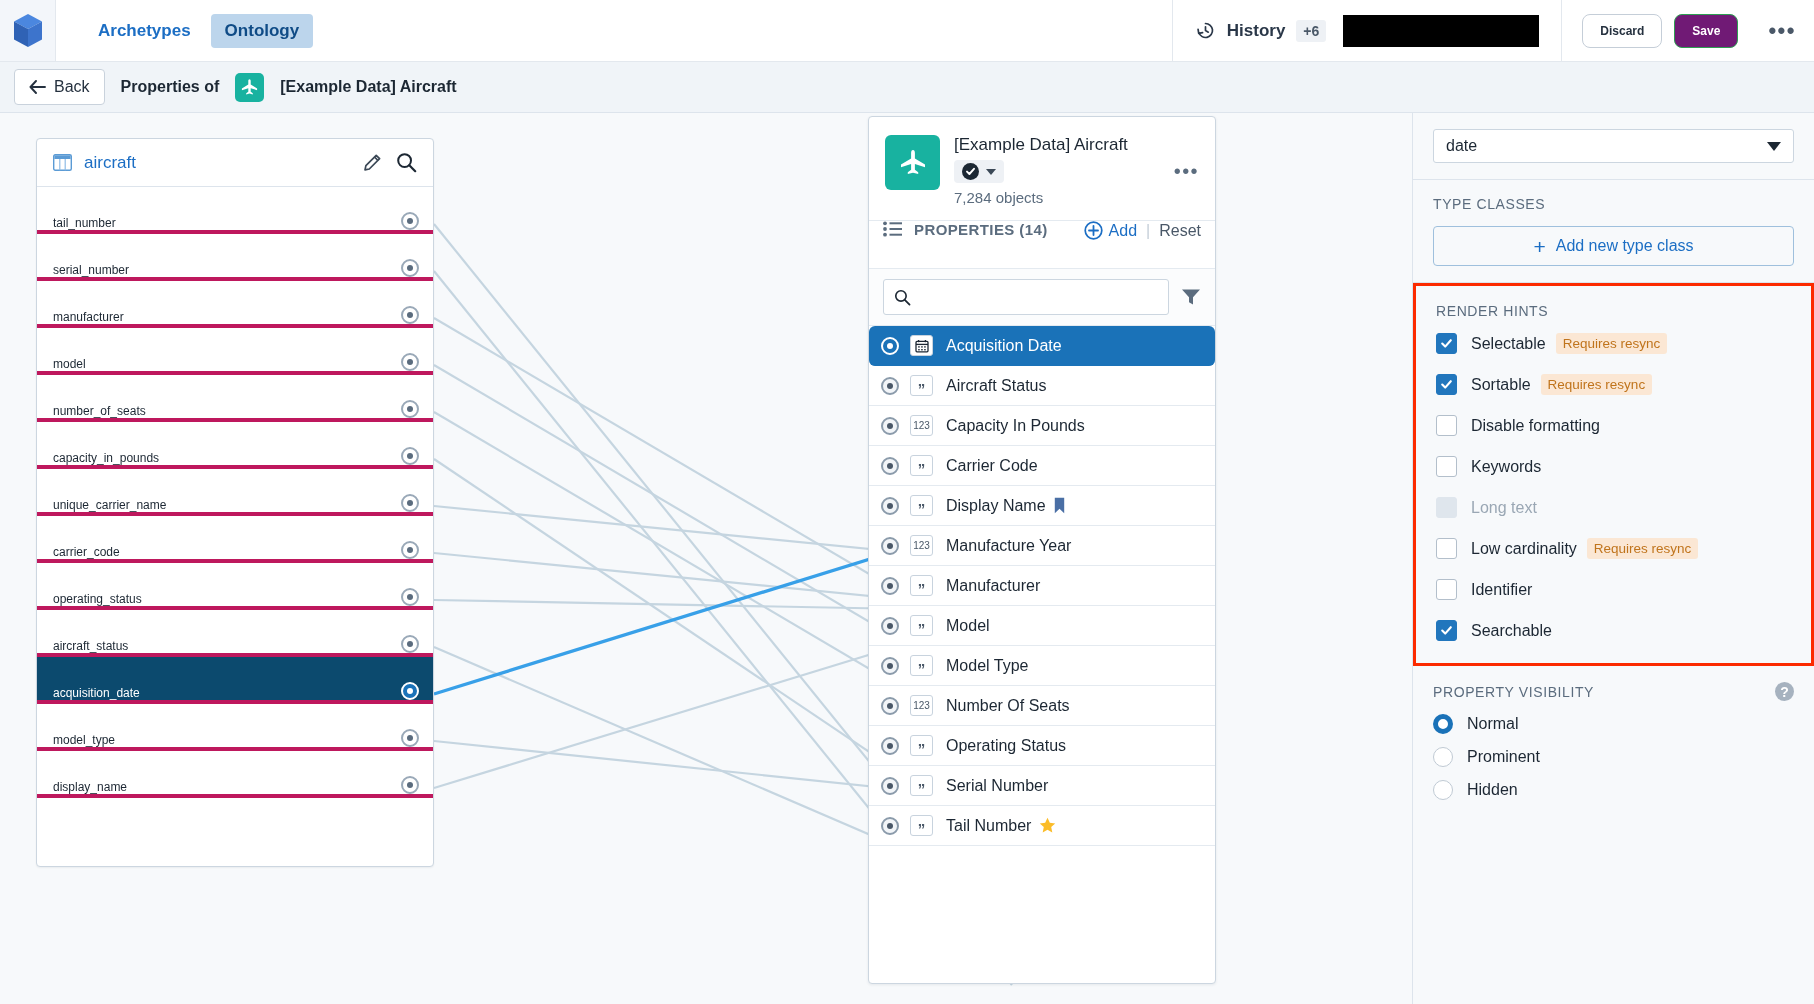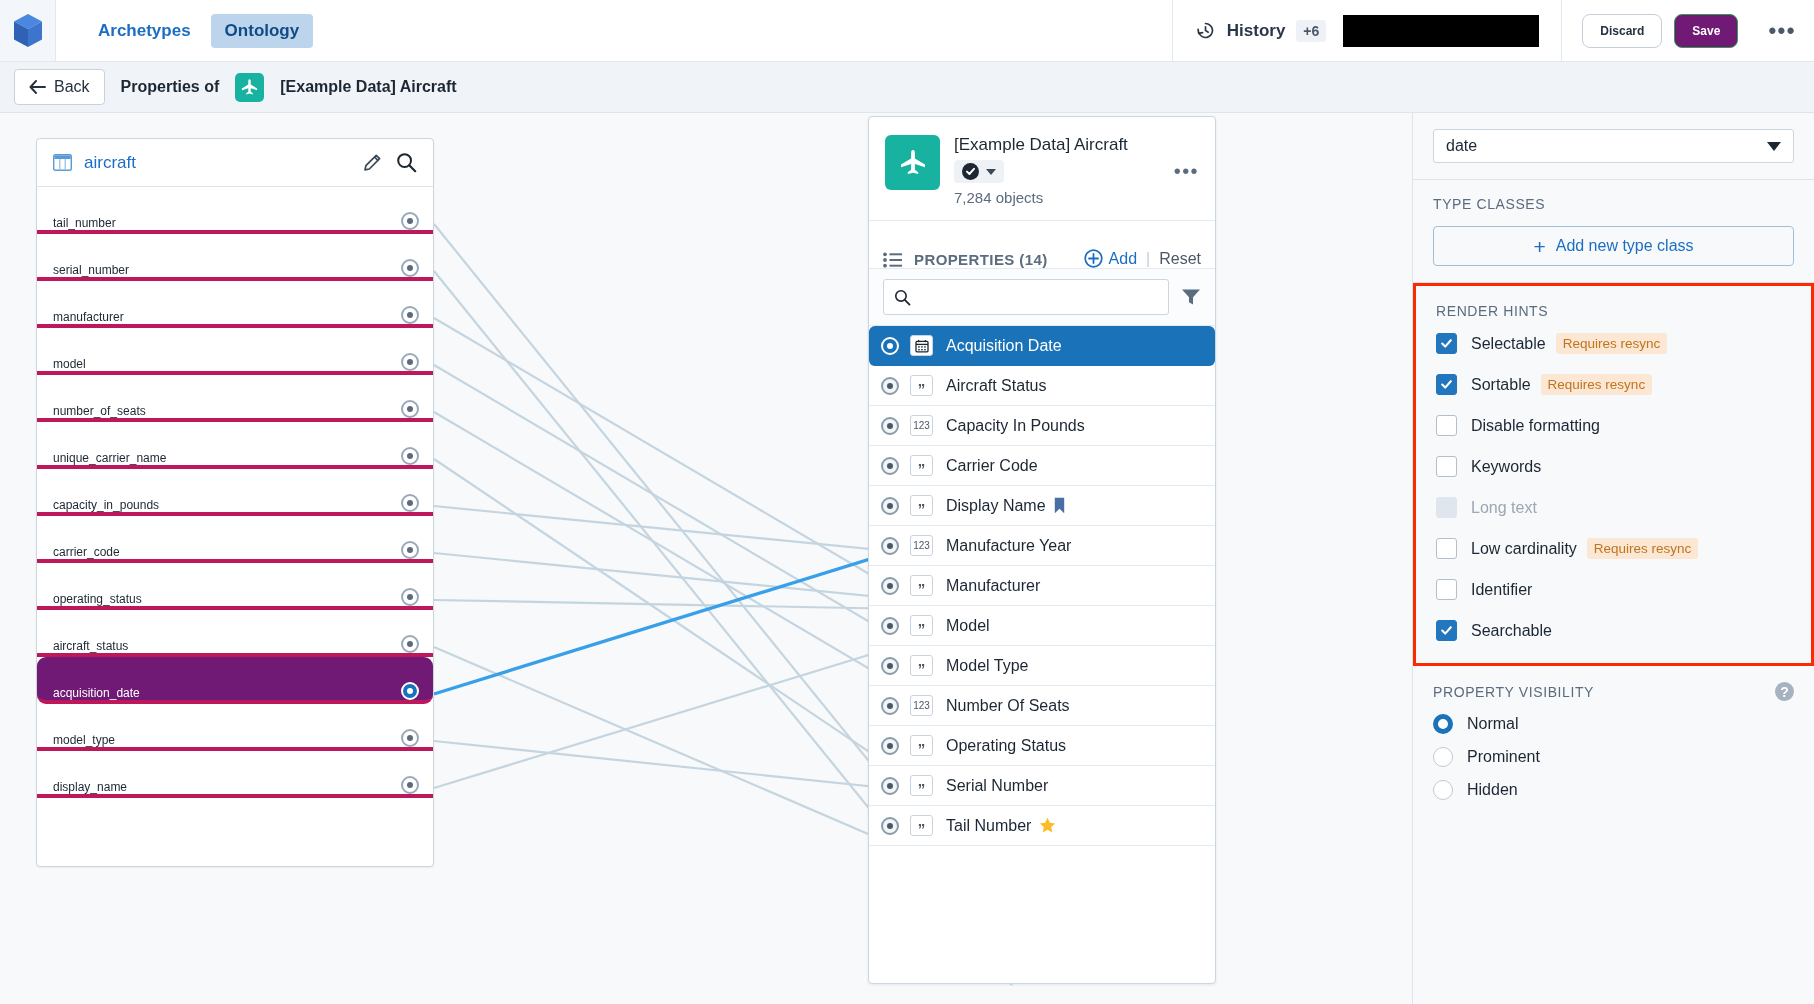--- a/index.html
+++ b/index.html
@@ -102,21 +102,21 @@
   }
   .tbl-icon { width: 19px; height: 17px; margin-right: 12px; }
   .lc-name { font-size: 17px; color: #1c6ec4; flex: 1; }
   .lc-act { margin-left: 14px; cursor: pointer; display: flex; }
   .lc-row {
     height: 47px; display: flex; align-items: flex-end;
     padding: 0 14px 0 16px;
     border-bottom: 4px solid #be185d;
     font-size: 12px; color: #1c2733;
   }
-  .lc-row.sel { background: #701a75; color: #ffffff; border-radius: 9px; }
+  .lc-row.sel { background: #0c4a6e; color: #ffffff; }
   .lc-row span.lbl { flex: 1; }
   .port {
     width: 18px; height: 18px; border-radius: 50%;
     border: 2px solid #9aa9b8; background: #ffffff;
     display: flex; align-items: center; justify-content: center;
     flex-shrink: 0;
   }
   .port i { width: 6px; height: 6px; border-radius: 50%; background: #5b6c7e; display:block; }
   .lc-row.sel .port { border-color: #ffffff; background: #1a72b8; }
   .lc-row.sel .port i { background: #ffffff; }
@@ -147,21 +147,21 @@
   }
   .chk-circle {
     width: 17px; height: 17px; border-radius: 50%; background: #1c2733;
     display: flex; align-items: center; justify-content: center;
   }
   .caret-dn { width: 0; height: 0; border-left: 5px solid transparent; border-right: 5px solid transparent; border-top: 6px solid #3b4856; }
   .mc-count { font-size: 15px; color: #5b6c7e; margin-top: 6px; }
   .mc-dots { margin-left: auto; align-self: center; font-size: 20px; color: #5b6c7e; letter-spacing: 1.4px; cursor: pointer; line-height: 0.6; }
 
   .mc-propsbar {
-    display: flex; align-items: flex-end; padding: 0 14px;
+    display: flex; align-items: flex-start; padding: 0 14px;
     height: 48px; border-bottom: 1px solid #e4eaf0;
   }
   .mc-list-icon { width: 20px; height: 16px; margin-right: 11px; }
   .mc-propslabel { font-size: 15px; font-weight: bold; color: #5b6c7e; letter-spacing: 0.4px; }
   .mc-addgrp { margin-left: auto; display: flex; align-items: center; gap: 9px; font-size: 16px; }
   .mc-add { color: #1c6ec4; cursor: pointer; display: flex; align-items: center; gap: 6px; }
   .mc-sep { color: #c4ced8; }
   .mc-reset { color: #4a5868; cursor: pointer; }
 
   .mc-searchbar { display: flex; align-items: center; gap: 12px; padding: 10px 14px; border-bottom: 1px solid #e4eaf0; background:#fbfcfd;}
@@ -383,27 +383,27 @@
             <i></i>
           </span>
         </div>
         <div class="lc-row">
           <span class="lbl">number_of_seats</span>
           <span class="port">
             <i></i>
           </span>
         </div>
         <div class="lc-row">
+          <span class="lbl">capacity_in_pounds</span>
+          <span class="port">
+            <i></i>
+          </span>
+        </div>
+        <div class="lc-row">
           <span class="lbl">unique_carrier_name</span>
-          <span class="port">
-            <i></i>
-          </span>
-        </div>
-        <div class="lc-row">
-          <span class="lbl">capacity_in_pounds</span>
           <span class="port">
             <i></i>
           </span>
         </div>
         <div class="lc-row">
           <span class="lbl">carrier_code</span>
           <span class="port">
             <i></i>
           </span>
         </div>

